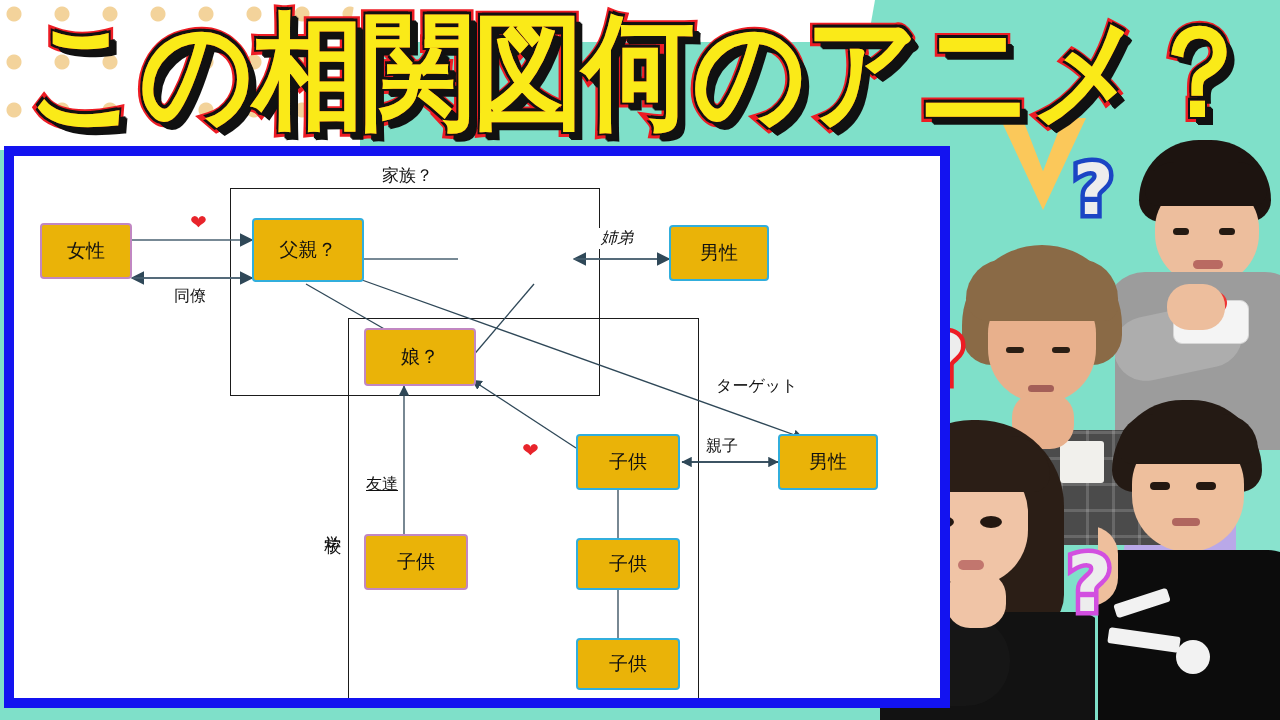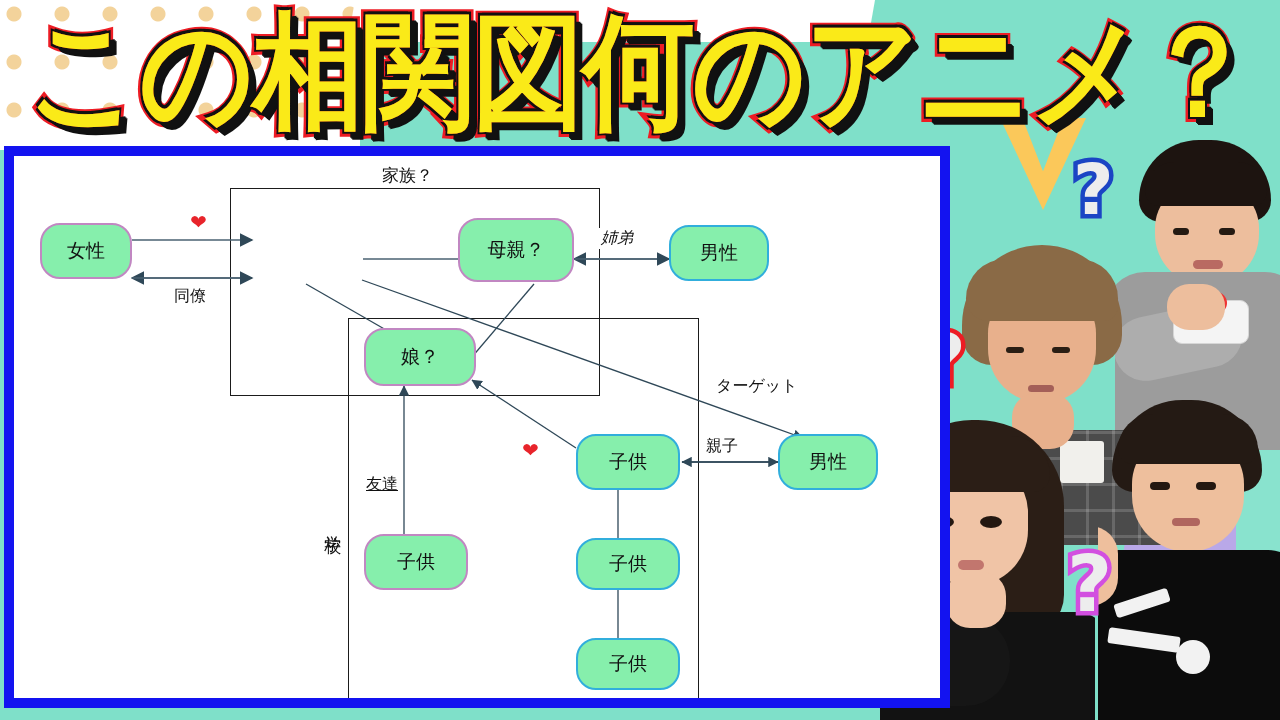--- a/index.html
+++ b/index.html
@@ -139,21 +139,21 @@
   .group-box{position:absolute;border:1.6px solid #1B1B1B;box-sizing:border-box;background:transparent;}
   .group-label{
     position:absolute;font-size:17px;color:#111;white-space:nowrap;
     font-family:"DejaVu Sans","Liberation Sans",sans-serif;
   }
   .group-label.vertical{
     writing-mode:vertical-rl;text-orientation:upright;line-height:1.02;letter-spacing:1px;
   }
 
   .node{
-    position:absolute;box-sizing:border-box;border-radius:20px;background:#86efac;
+    position:absolute;box-sizing:border-box;border-radius:4px;background:#eab308;
     display:flex;align-items:center;justify-content:center;
     font-size:19px;color:#111;white-space:nowrap;
     font-family:"DejaVu Sans","Liberation Sans",sans-serif;
   }
   .node.female{border:2.2px solid #C187C2;}
   .node.male{border:2.2px solid #31AEDC;}
 
   .edge-label{
     position:absolute;font-size:16px;color:#111;white-space:nowrap;background:#fff;
     padding:0 2px;font-family:"DejaVu Sans","Liberation Sans",sans-serif;
@@ -280,22 +280,22 @@
           <line x1="764" y1="306" x2="668" y2="306" marker-end="url(#arrS)"></line>
           <line x1="668" y1="306" x2="764" y2="306" marker-end="url(#arrS)"></line>
 
           <line x1="604" y1="334" x2="604" y2="384"></line>
           <line x1="604" y1="434" x2="604" y2="484"></line>
         </g>
       </svg>
 
       <div class="node female" style="left:26px;top:67px;width:92px;height:56px;">女性</div>
 
-
-      <div class="node female" style="left:444px;top:62px;width:116px;height:64px;">母親？</div>
+      <div class="node male" style="left:238px;top:62px;width:112px;height:64px;">父親？</div>
+
 
       <div class="node male" style="left:655px;top:69px;width:100px;height:56px;">男性</div>
 
       <div class="node female" style="left:350px;top:172px;width:112px;height:58px;">娘？</div>
 
       <div class="node female" style="left:350px;top:378px;width:104px;height:56px;">子供</div>
 
       <div class="node male" style="left:562px;top:278px;width:104px;height:56px;">子供</div>
 
       <div class="node male" style="left:562px;top:382px;width:104px;height:52px;">子供</div>

